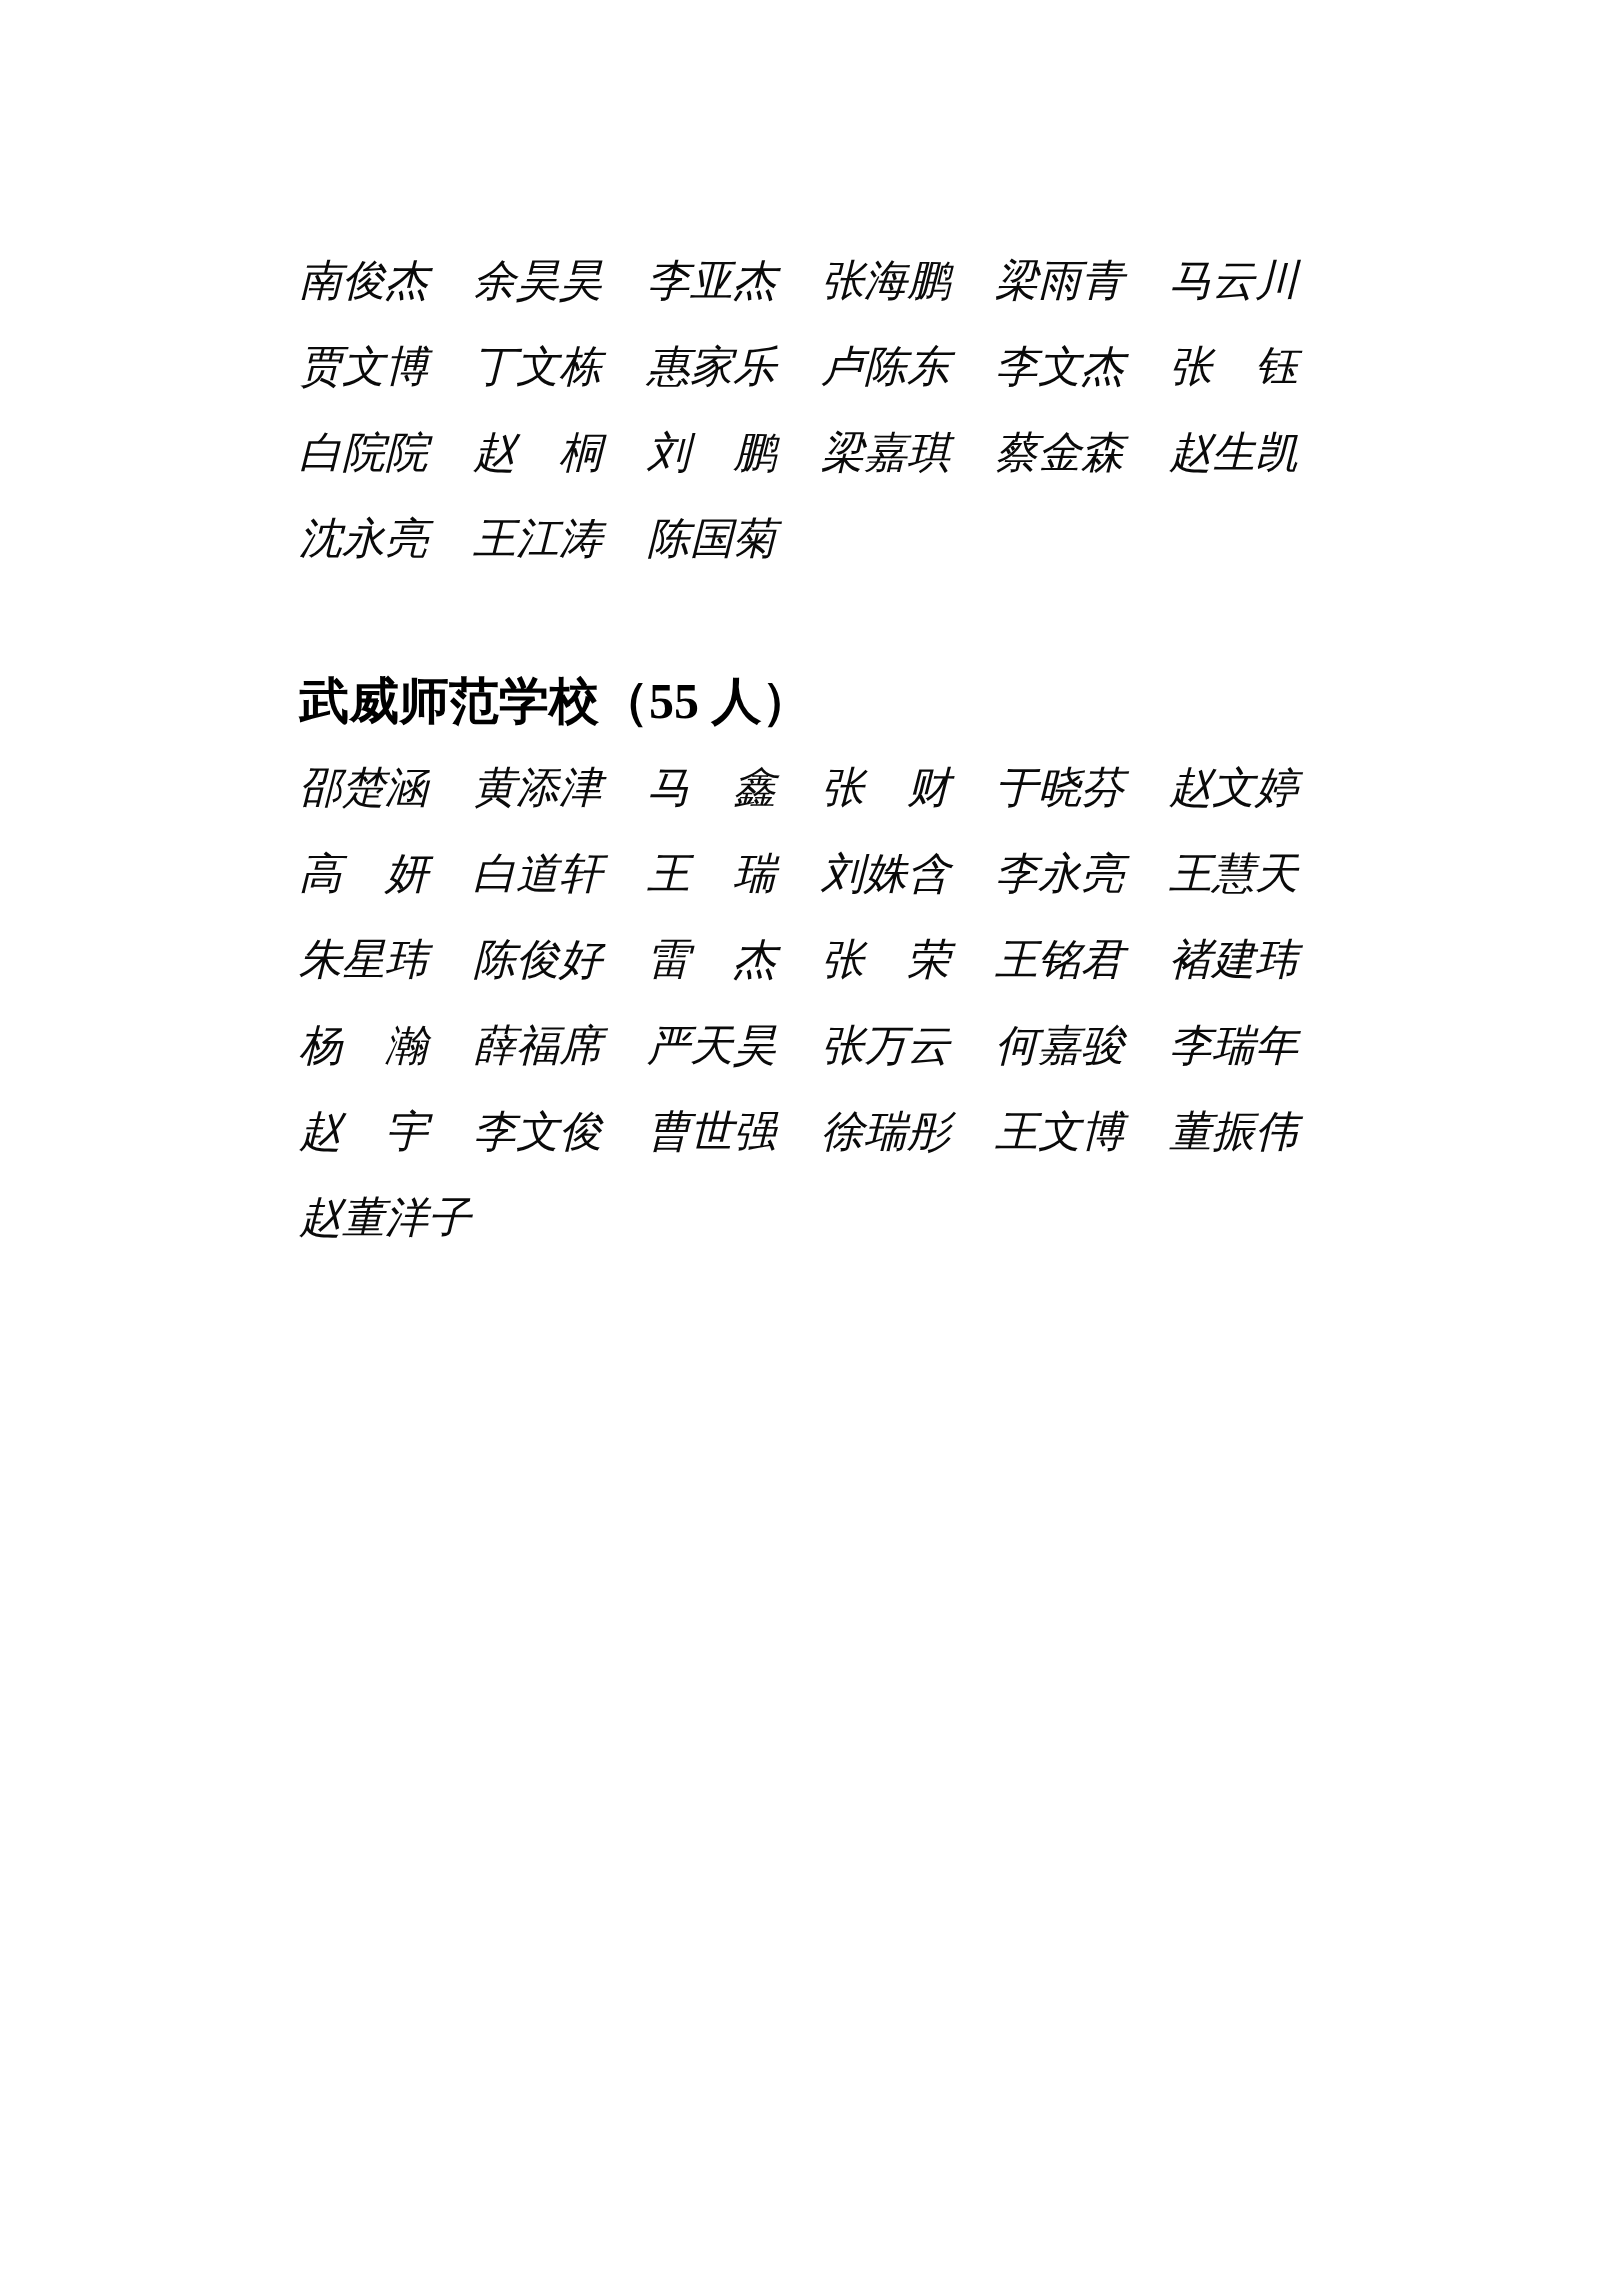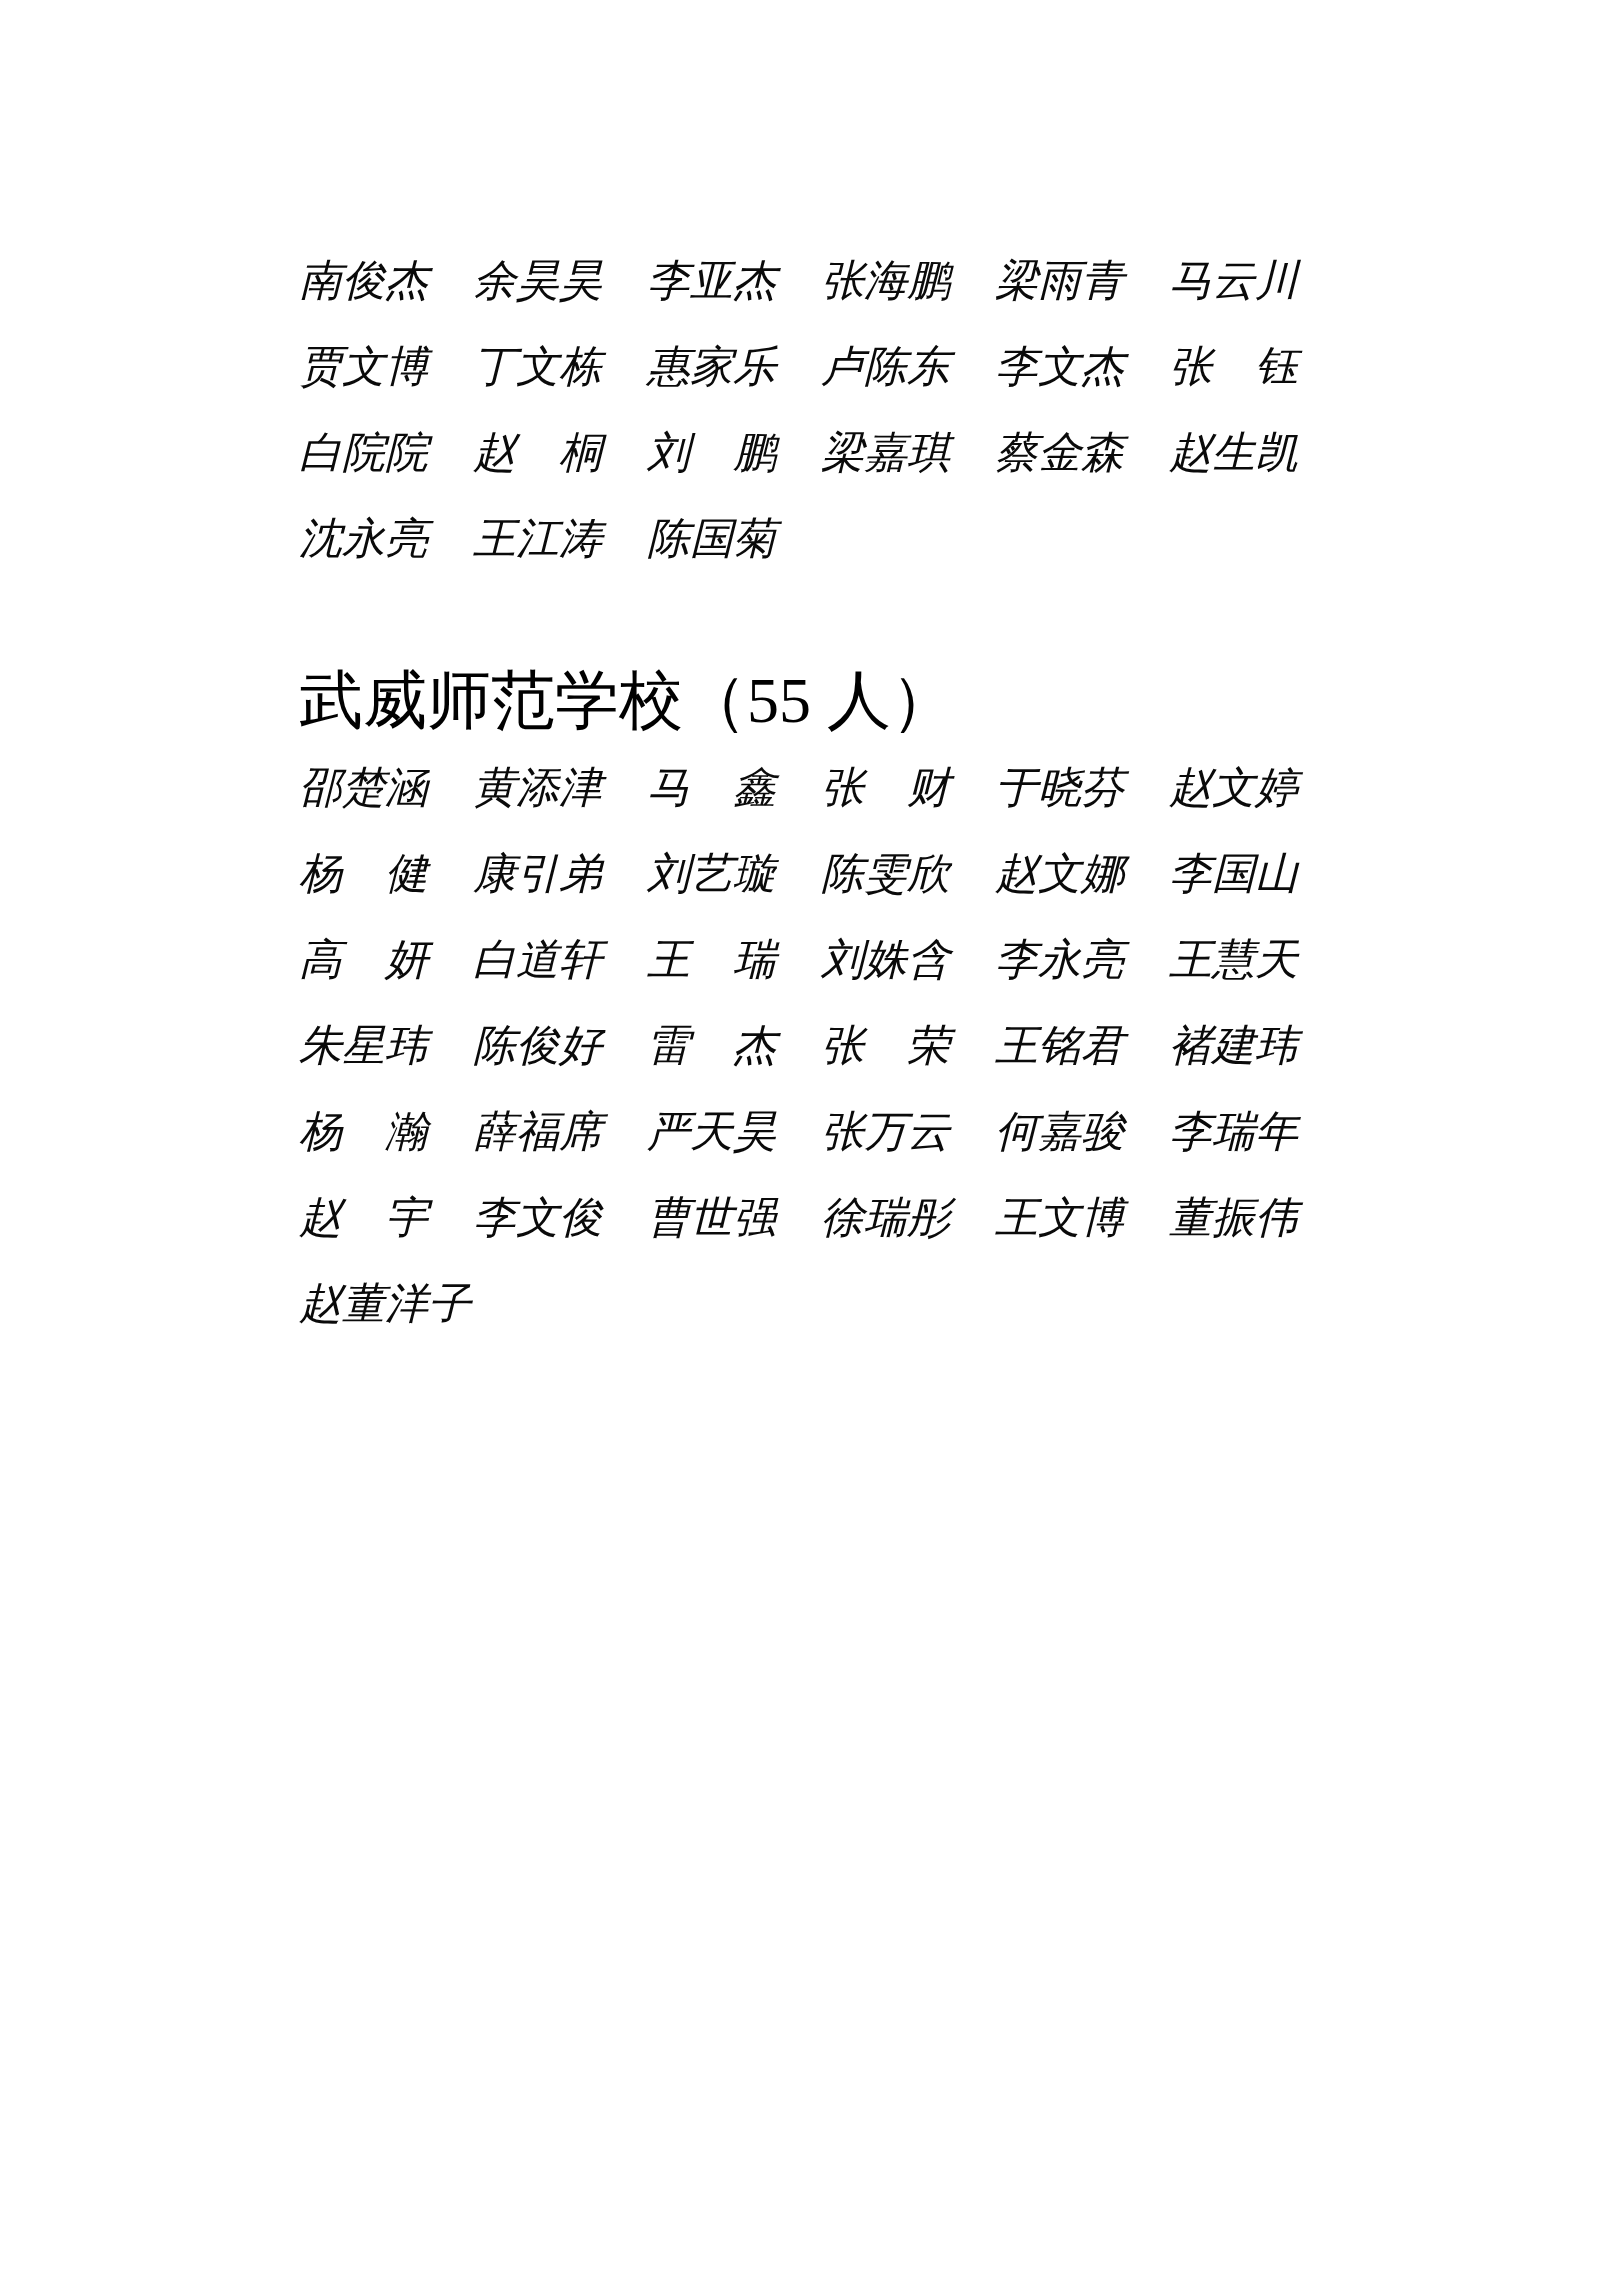--- a/index.html
+++ b/index.html
@@ -35,22 +35,22 @@
     font-size: 43px;
     line-height: 1;
     white-space: pre;
     color: #0a0a0a;
   }
   .section-heading {
     margin: 76px 0 0 0;
     height: 87px;
     display: flex;
     align-items: center;
-    font-size: 64px;
-    font-weight: normal;
+    font-size: 50px;
+    font-weight: bold;
     line-height: 1;
     white-space: pre;
     color: #000000;
   }
 </style>
 </head>
 <body>
 
 <div class="page">
   <div class="content">
@@ -92,28 +92,20 @@
     <div>
         <div class="name-row">
           <span class="name">邵楚涵</span>
           <span class="name">黄添津</span>
           <span class="name">马　鑫</span>
           <span class="name">张　财</span>
           <span class="name">于晓芬</span>
           <span class="name">赵文婷</span>
         </div>
         <div class="name-row">
-          <span class="name">杨　健</span>
-          <span class="name">康引弟</span>
-          <span class="name">刘艺璇</span>
-          <span class="name">陈雯欣</span>
-          <span class="name">赵文娜</span>
-          <span class="name">李国山</span>
-        </div>
-        <div class="name-row">
           <span class="name">高　妍</span>
           <span class="name">白道轩</span>
           <span class="name">王　瑞</span>
           <span class="name">刘姝含</span>
           <span class="name">李永亮</span>
           <span class="name">王慧天</span>
         </div>
         <div class="name-row">
           <span class="name">朱星玮</span>
           <span class="name">陈俊好</span>

